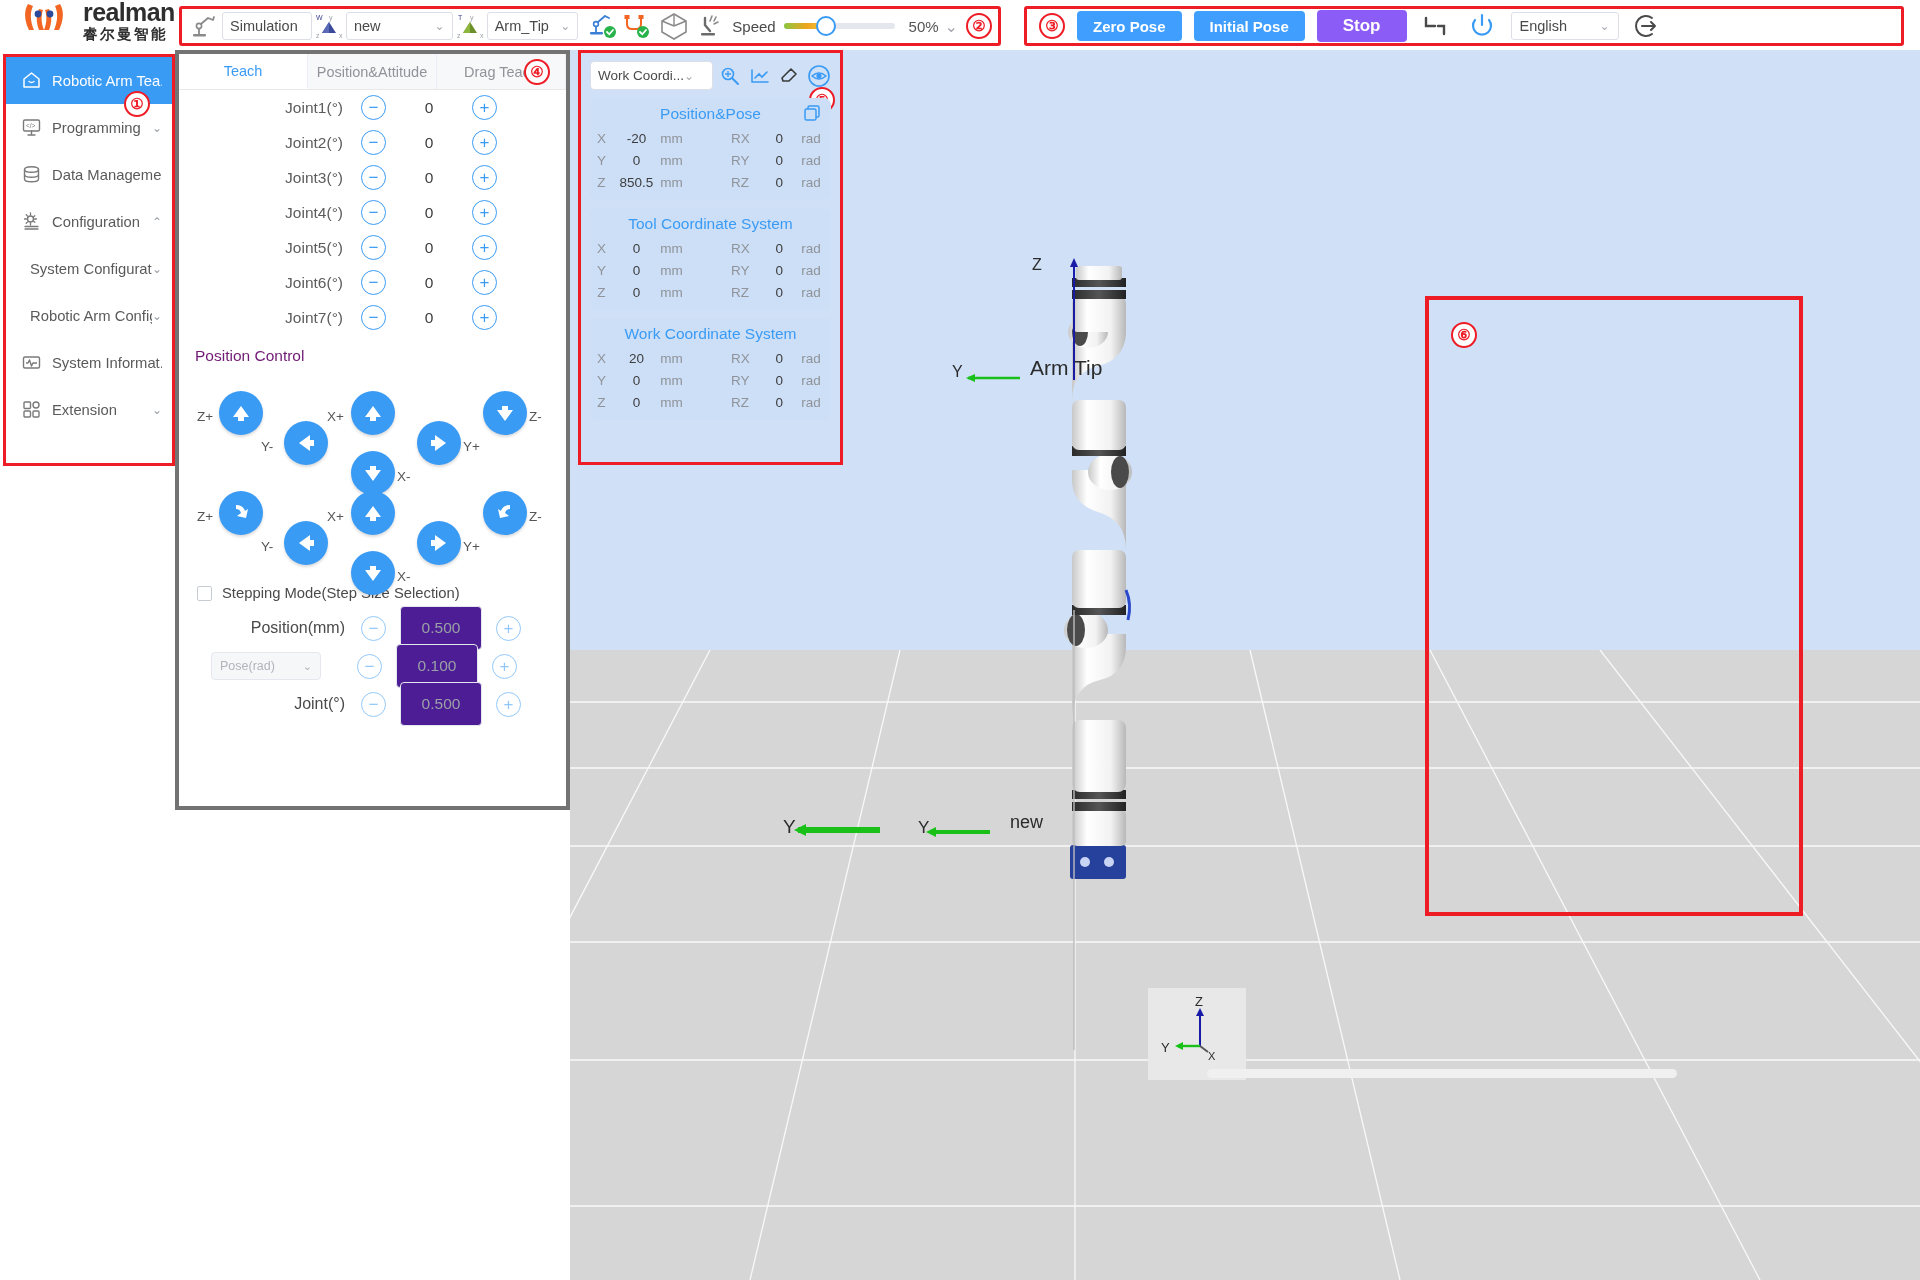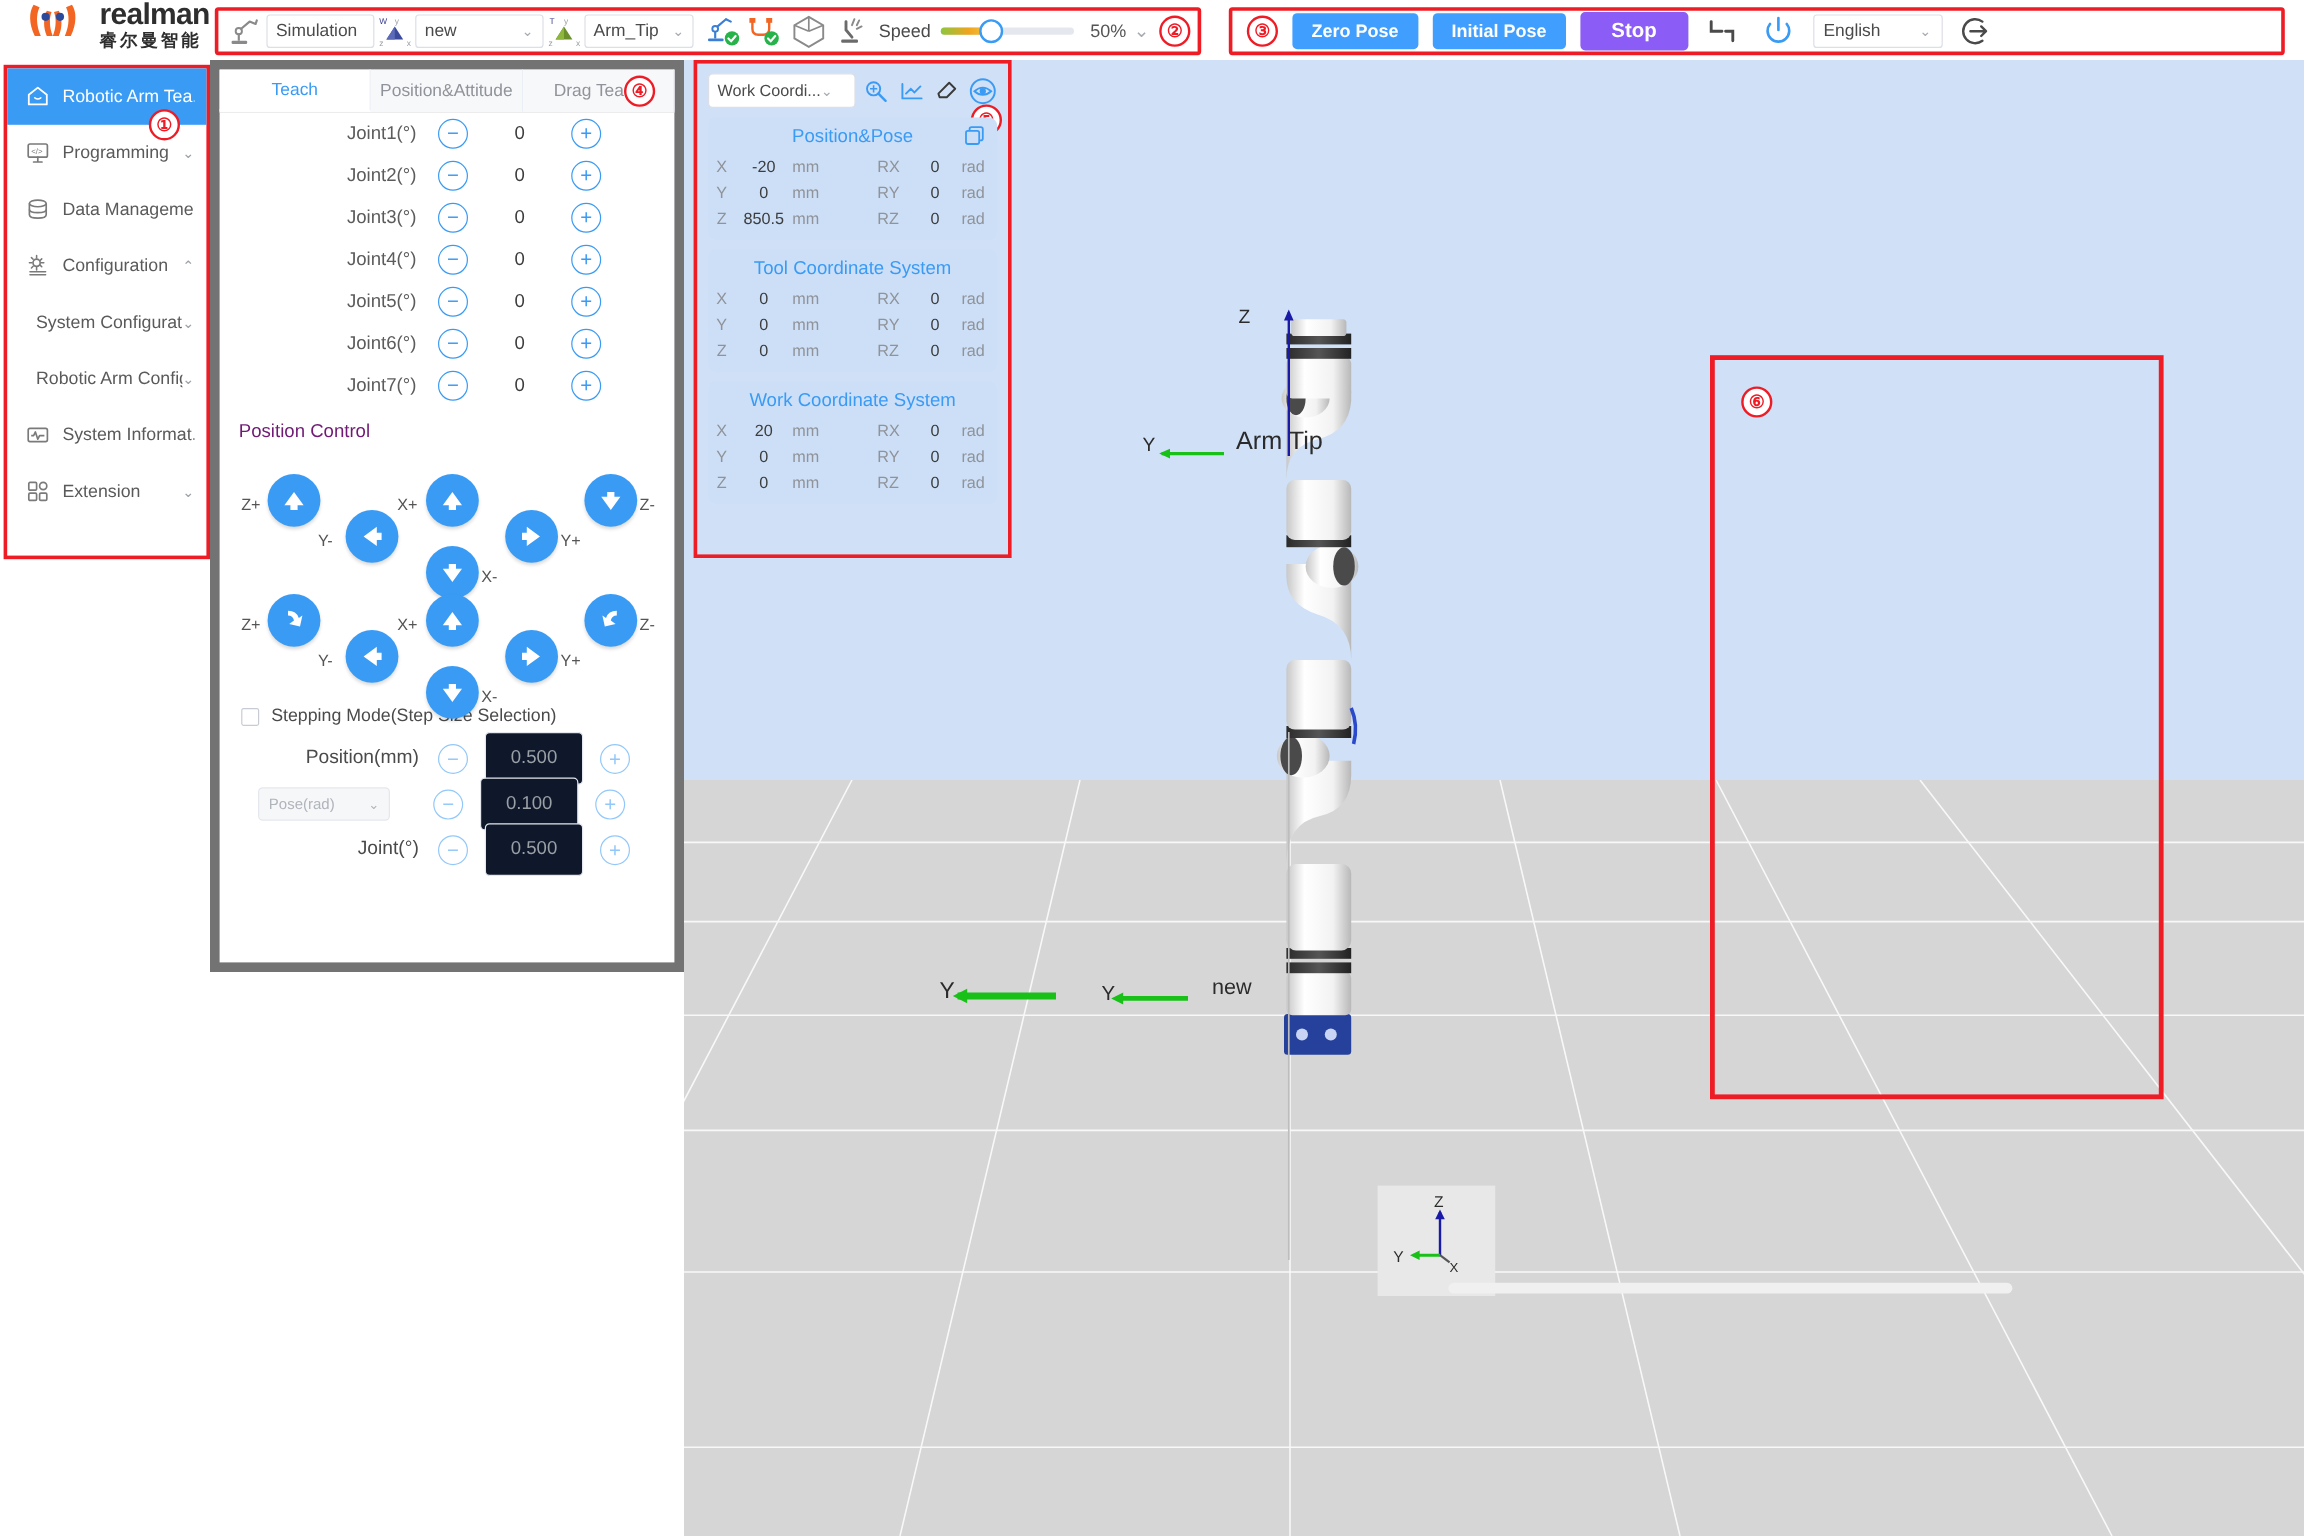--- a/index.html
+++ b/index.html
@@ -60,21 +60,21 @@
   .sb-icon { width: 22px; height: 22px; flex: none; display: flex; align-items: center; justify-content: center; }
   .sb-label { flex: 1; white-space: nowrap; overflow: hidden; }
   .sb-chev { font-size: 12px; color: #9aa0a6; }
   .sb-sub { height: 47px; display: flex; align-items: center; padding: 0 10px 0 24px;
             font-size: 14.8px; color: #5a5a5a; cursor: pointer; }
   .sb-sub .sb-label { flex: 1; }
   .badge-1 { position: absolute; right: 22px; bottom: -13px; z-index: 5; }
 
   
   .teach-panel { position: absolute; left: 175px; top: 50px; width: 395px; height: 760px;
-                 border: 8px solid #737373; background: #fff; }
+                 border: 4px solid #737373; background: #fff; }
   .tabs { display: flex; height: 36px; border-bottom: 1px solid #e8e8e8; position: relative; }
   .tab { flex: 1; display: flex; align-items: center; justify-content: center;
          font-size: 14.5px; color: #909399; background: #f7f8fa; cursor: pointer;
          border-right: 1px solid #ebeef5; }
   .tab.active { color: #3a9bf5; background: #fff; border-bottom: 2px solid #fff; }
   .badge-4 { position: absolute; right: 16px; top: 5px; }
 
   .joint-row { display: flex; align-items: center; height: 35px; padding: 0 22px; }
   .joint-label { width: 160px; font-size: 15.5px; color: #5c5c5c; text-align: right; padding-right: 18px; }
   .circ-btn { width: 25px; height: 25px; border-radius: 50%; border: 1.6px solid #3a9bf5;
@@ -89,21 +89,21 @@
            background: #3a9bf5; display: flex; align-items: center; justify-content: center;
            cursor: pointer; box-shadow: 0 2px 3px rgba(0,0,0,.15); }
   .ax-lbl { position: absolute; font-size: 13.5px; color: #555; }
 
   .chk-row { display: flex; align-items: center; gap: 10px; padding: 16px 0 8px 18px; }
   .chkbox { width: 15px; height: 15px; border: 1px solid #c7ccd4; border-radius: 2px; background: #fff; }
   .chk-label { font-size: 14.8px; color: #4a4a4a; }
 
   .step-row { display: flex; align-items: center; height: 38px; padding: 0 22px; }
   .step-label { width: 160px; font-size: 16px; color: #4a4a4a; text-align: right; padding-right: 16px; }
-  .step-input { width: 82px; height: 44px; background: #0f172a; border: 1px solid #e4e7ed;
+  .step-input { width: 82px; height: 44px; background: #4c1d95; border: 1px solid #e4e7ed;
                 border-radius: 4px; margin: 0 14px; display: flex; align-items: center;
                 justify-content: center; font-size: 15.5px; color: #9aa0a6; }
   .mini-select { width: 110px; height: 28px; border: 1px solid #e4e7ed; border-radius: 4px;
                  background: #f6f7f9; display: flex; align-items: center; justify-content: space-between;
                  padding: 0 8px; font-size: 12.5px; color: #b0b4bb; margin-left: 10px; }
 
   
   .coord-panel { position: absolute; left: 578px; top: 50px; width: 265px; height: 415px;
                  border: 3px solid #ee1c25; background: #cfe0f7; padding: 8px 9px; }
   .cp-head { display: flex; align-items: center; gap: 6px; position: relative; }

